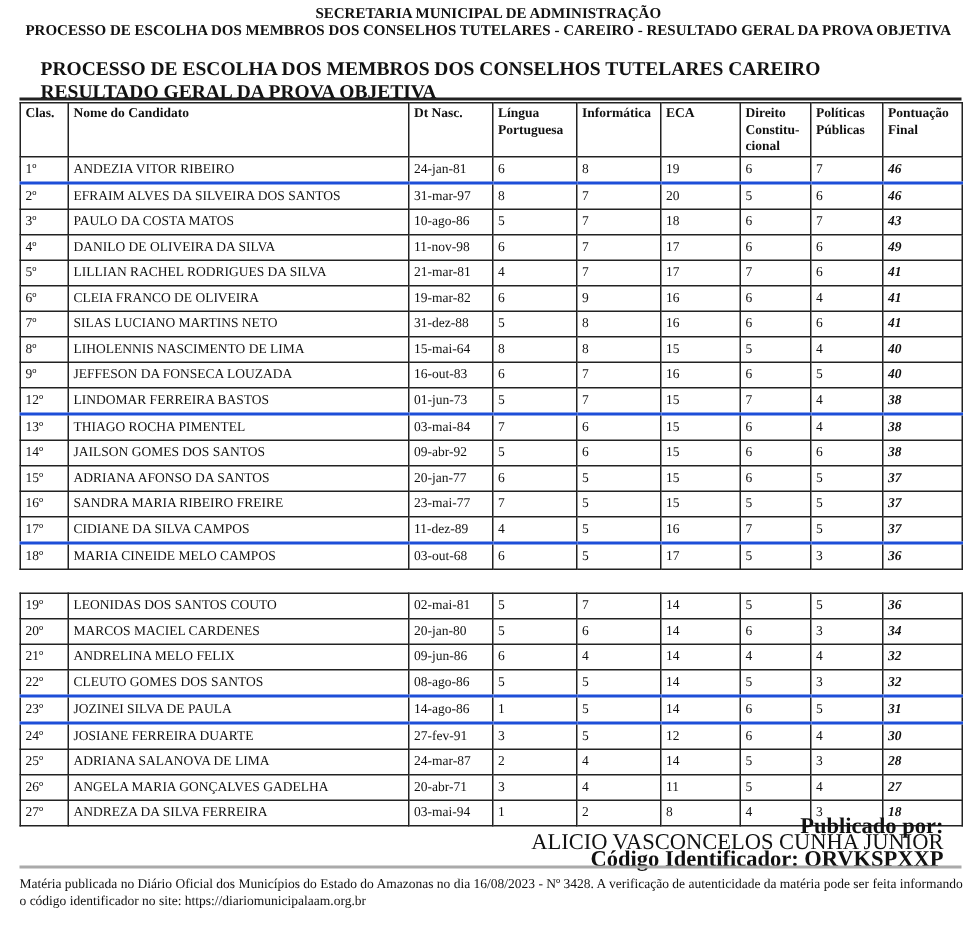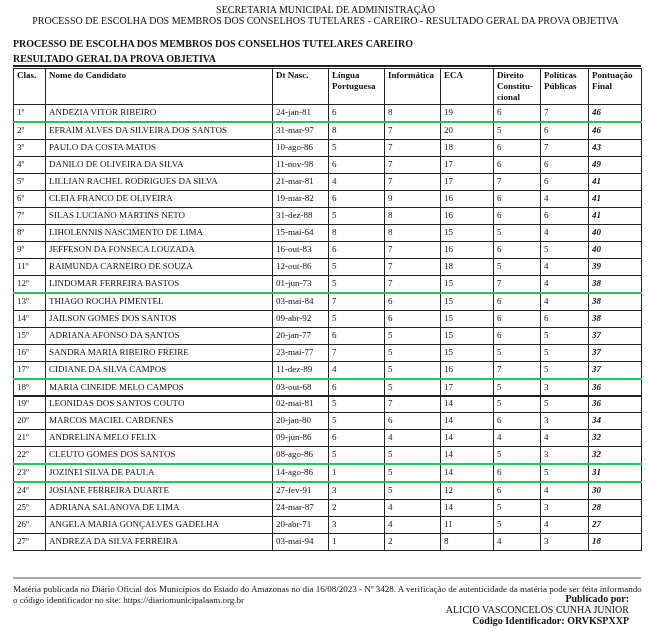--- a/index.html
+++ b/index.html
@@ -1,32 +1,32 @@
 <!DOCTYPE html>
 <html><head>
 <meta charset="utf-8">
 <style>
   html, body { margin:0; padding:0; background:#ffffff; }
   body { width:651px; height:631px; position:relative; overflow:hidden;
          font-family:"Liberation Serif", "DejaVu Serif", serif; color:#111; }
   .hdr { position:absolute; left:0; width:651px; text-align:center;
-         font-weight:normal; font-size:10px; line-height:11px; }
-  .sub { position:absolute; left:13px; font-weight:bold; font-size:10px; }
+         font-weight:bold; font-size:10px; line-height:11px; }
+  .sub { position:absolute; left:27px; font-weight:bold; font-size:13px; }
   .rule { position:absolute; left:13px; width:628px; height:2px; background:#222; }
   table { position:absolute; left:13px; border-collapse:collapse; table-layout:fixed;
           font-size:9px; }
   td, th { border:1px solid #222; padding:1px 3px 0 3px; vertical-align:top;
            overflow:hidden; white-space:nowrap; text-align:left; }
   th { font-weight:bold; height:34px; line-height:11px; white-space:normal;margin-left:47px; }
   td { height:15px; line-height:13px; }
   td.final { font-weight:bold;font-style:italic; }
   col.c0{width:32px} col.c1{width:227px} col.c2{width:56px} col.c3{width:56px}
   col.c4{width:56px} col.c5{width:53px} col.c6{width:47px} col.c7{width:48px} col.c8{width:53px}
-  .thick td { border-top:2px solid #22c55e;margin-top:37px; }
-  .pub { position:absolute; right:22px; text-align:right; font-size:10px; line-height:11px;margin-top:47px; }
+  .thick td { border-top:2px solid #1d4ed8;margin-top:37px; }
+  .pub { position:absolute; right:22px; text-align:right; font-size:15px; line-height:11px; }
   .pub .b { font-weight:bold; }
   .footrule { position:absolute; left:13px; width:628px; height:2px; background:#aaa; top:577px; }
   .foot { position:absolute; left:13px; width:632px; top:584px; font-size:9px; line-height:11px; }
 </style>
 </head>
 <body>
 
 <div class="hdr" style="top:4px">SECRETARIA MUNICIPAL DE ADMINISTRAÇÃO</div>
 <div class="hdr" style="top:15px">PROCESSO DE ESCOLHA DOS MEMBROS DOS CONSELHOS TUTELARES - CAREIRO - RESULTADO GERAL DA PROVA OBJETIVA</div>
 <div class="sub" style="top:38px">PROCESSO DE ESCOLHA DOS MEMBROS DOS CONSELHOS TUTELARES CAREIRO</div>
@@ -152,31 +152,20 @@
         <td>JEFFESON DA FONSECA LOUZADA</td>
         <td>16-out-83</td>
         <td>6</td>
         <td>7</td>
         <td>16</td>
         <td>6</td>
         <td>5</td>
         <td class="final">40</td>
       </tr>
       <tr>
-        <td>11º</td>
-        <td>RAIMUNDA CARNEIRO DE SOUZA</td>
-        <td>12-out-86</td>
-        <td>5</td>
-        <td>7</td>
-        <td>18</td>
-        <td>5</td>
-        <td>4</td>
-        <td class="final">39</td>
-      </tr>
-      <tr>
         <td>12º</td>
         <td>LINDOMAR FERREIRA BASTOS</td>
         <td>01-jun-73</td>
         <td>5</td>
         <td>7</td>
         <td>15</td>
         <td>7</td>
         <td>4</td>
         <td class="final">38</td>
       </tr>

